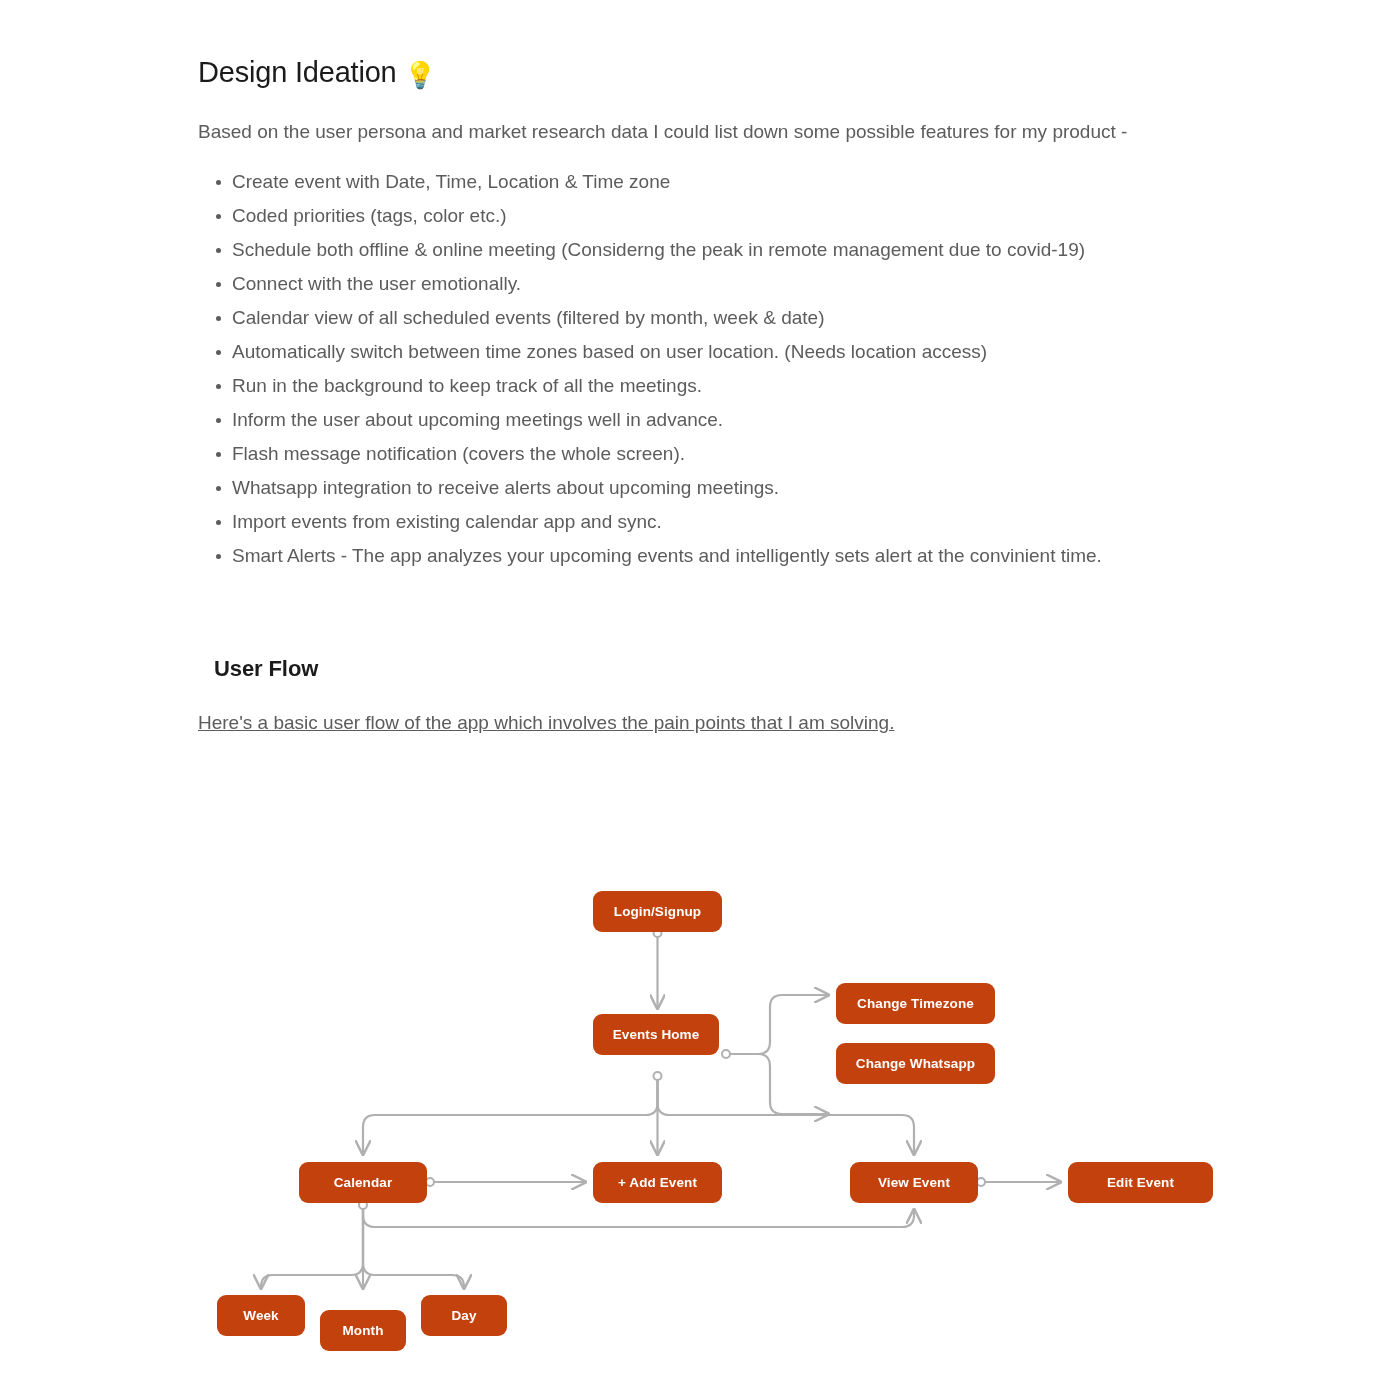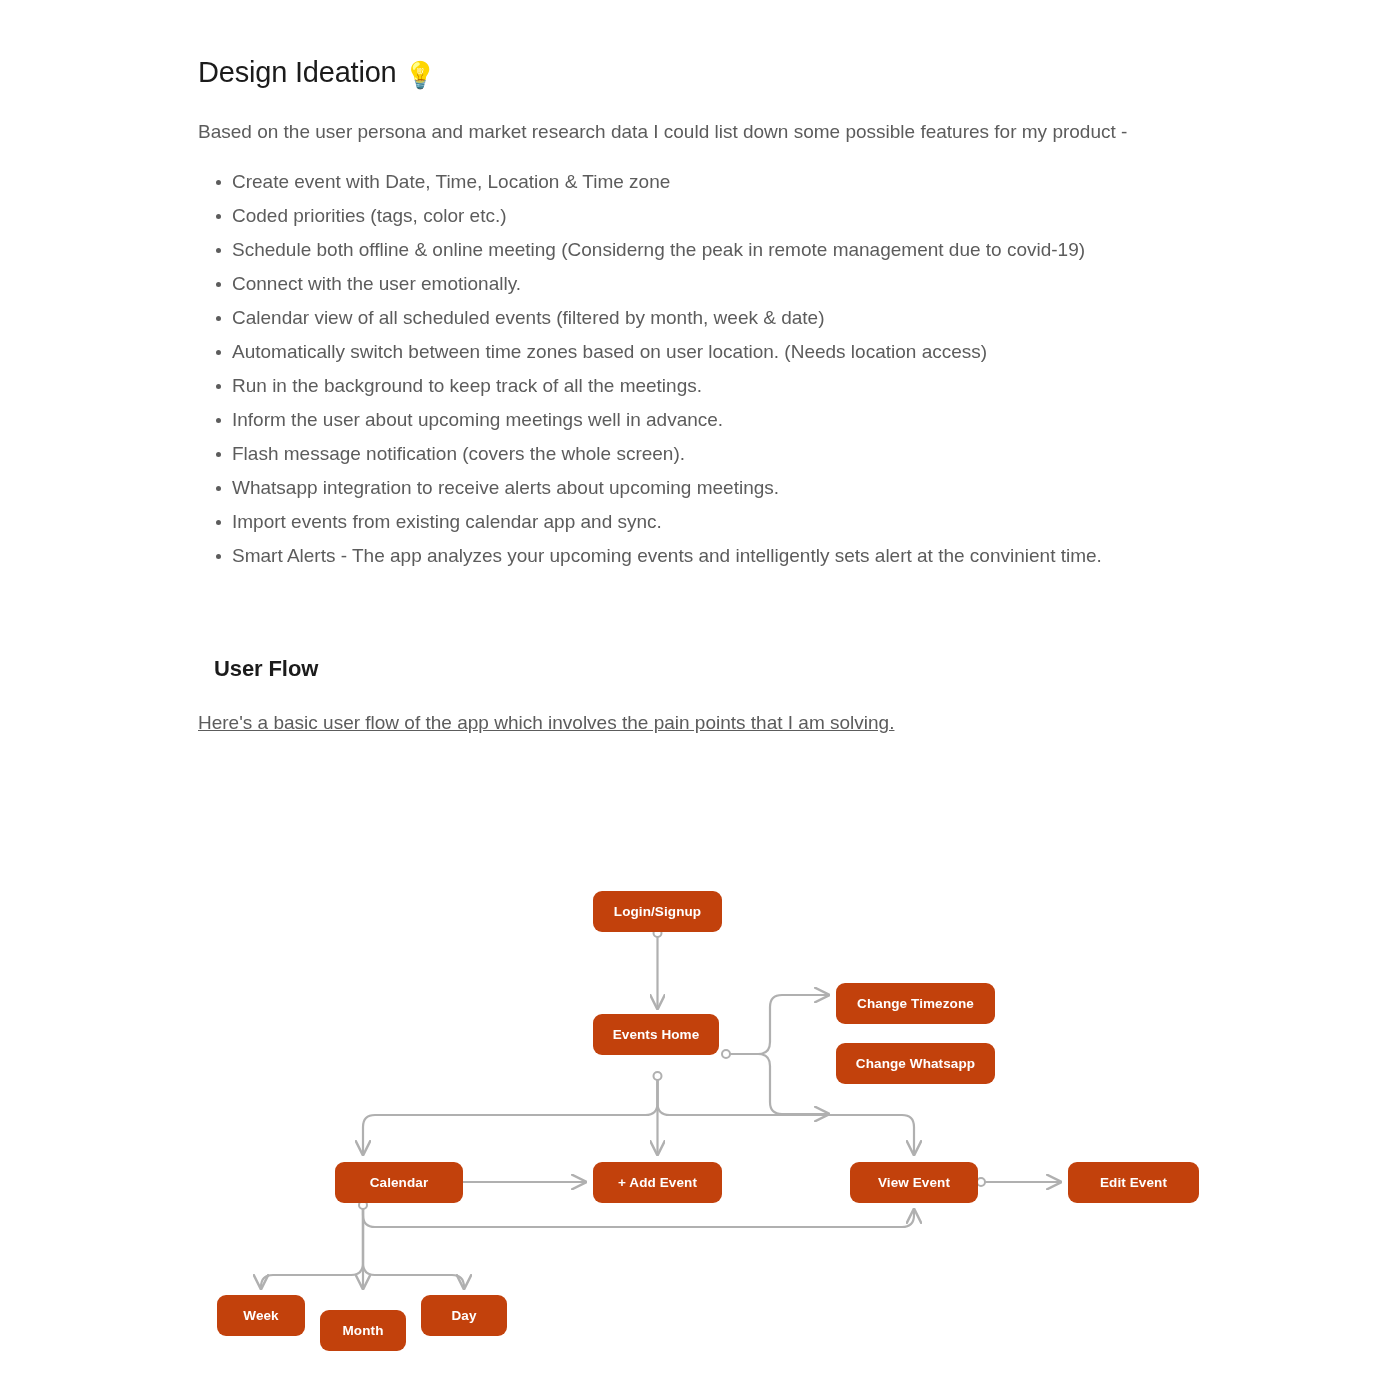--- a/index.html
+++ b/index.html
@@ -183,21 +183,21 @@
         <circle cx="430" cy="322" r="4"></circle>
         <circle cx="363" cy="345" r="4"></circle>
         <circle cx="981" cy="322" r="4"></circle>
       </g>
     </svg>
 
     <div class="node" style="left:593px; top:31px;  width:129px;">Login/Signup</div>
     <div class="node" style="left:593px; top:154px; width:126px;">Events Home</div>
     <div class="node" style="left:836px; top:123px; width:159px;">Change Timezone</div>
     <div class="node" style="left:836px; top:183px; width:159px;">Change Whatsapp</div>
-    <div class="node" style="left:299px; top:302px; width:128px;margin-left:36px;">Calendar</div>
+    <div class="node" style="left:299px; top:302px; width:128px;">Calendar</div>
     <div class="node" style="left:593px; top:302px; width:129px;">+ Add Event</div>
     <div class="node" style="left:850px; top:302px; width:128px;">View Event</div>
-    <div class="node" style="left:1068px;top:302px; width:131px;">Edit Event</div>
+    <div class="node" style="left:1068px;top:302px; width:145px;">Edit Event</div>
     <div class="node" style="left:217px; top:435px; width:88px;">Week</div>
     <div class="node" style="left:320px; top:450px; width:86px;">Month</div>
     <div class="node" style="left:421px; top:435px; width:86px;">Day</div>
   </div>
 </div>
 
 </body></html>

